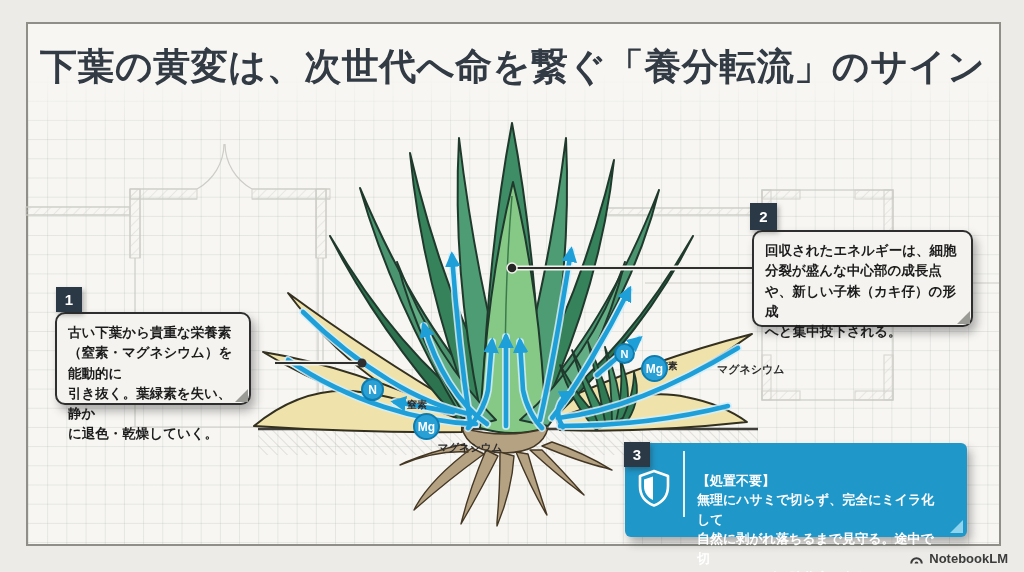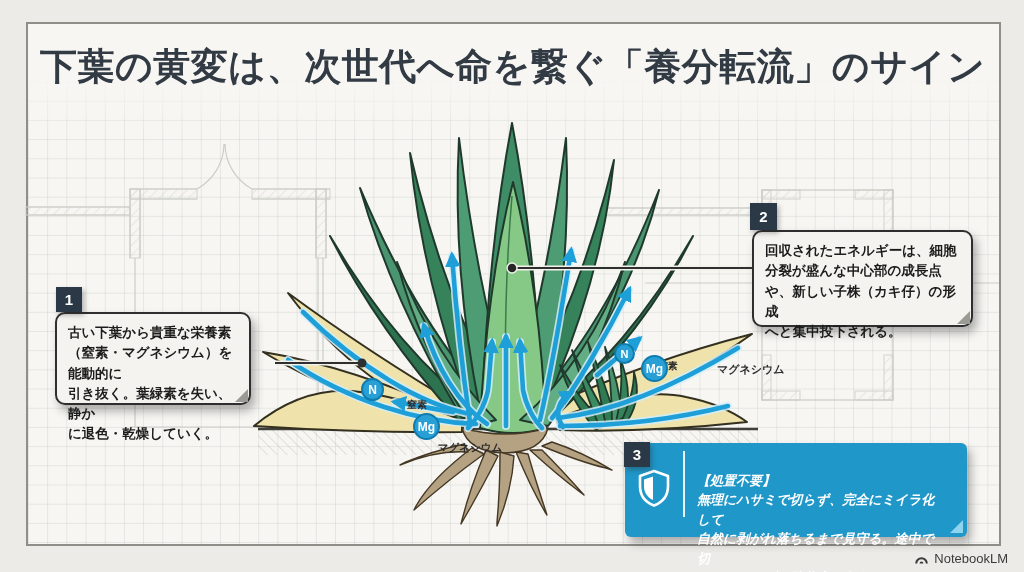--- a/index.html
+++ b/index.html
@@ -39,40 +39,40 @@
     box-shadow:4px 6px 10px rgba(50,50,50,.38);
     padding:9px 11px;font-size:13.5px;font-weight:700;color:#1c1c1c;
     line-height:1.5;white-space:pre-line;z-index:5;
   }
   .callout::after{ 
     content:"";position:absolute;right:1px;bottom:1px;width:0;height:0;
     border-bottom:13px solid #9b9b95;border-left:13px solid transparent;
   }
   .callout.blue{
     background:#1f97c9;border:none;border-radius:6px;color:#fff;
-    padding:8px 12px 20px 0;display:flex;align-items:stretch;font-style:italic;
+    padding:8px 12px 20px 0;display:flex;align-items:stretch;
   }
   .callout.blue::after{border-bottom-color:#8ed4ee;right:4px;bottom:4px;}
   .blue-left{
     width:58px;flex:0 0 58px;display:flex;align-items:flex-end;justify-content:center;
     padding-bottom:10px;border-right:2px solid rgba(255,255,255,.9);
   }
   .blue-text{padding:0 10px 0 12px;font-size:13px;line-height:1.5;}
   .blue-text .head{display:block;}
   
   .ncircle{
     position:absolute;border-radius:50%;background:#28a0d6;border:2px solid #0e7cae;
     color:#fff;font-weight:800;display:flex;align-items:center;justify-content:center;
     box-sizing:border-box;z-index:4;
   }
   .nlabel{position:absolute;font-weight:700;color:#2b2b2b;z-index:4;padding-left:44px;}
   
   .footer{
     position:absolute;right:16px;top:551px;display:flex;align-items:center;gap:5px;
-    color:#3b3b3b;font-size:13px;font-weight:400;
+    color:#3b3b3b;font-size:13px;font-weight:700;
   }
 </style>
 </head>
 <body>
 
 <div class="panel">
   <div class="fade-top"></div>
 </div>
 
 <div class="title">下葉の黄変は、次世代へ命を繋ぐ「養分転流」のサイン</div>

